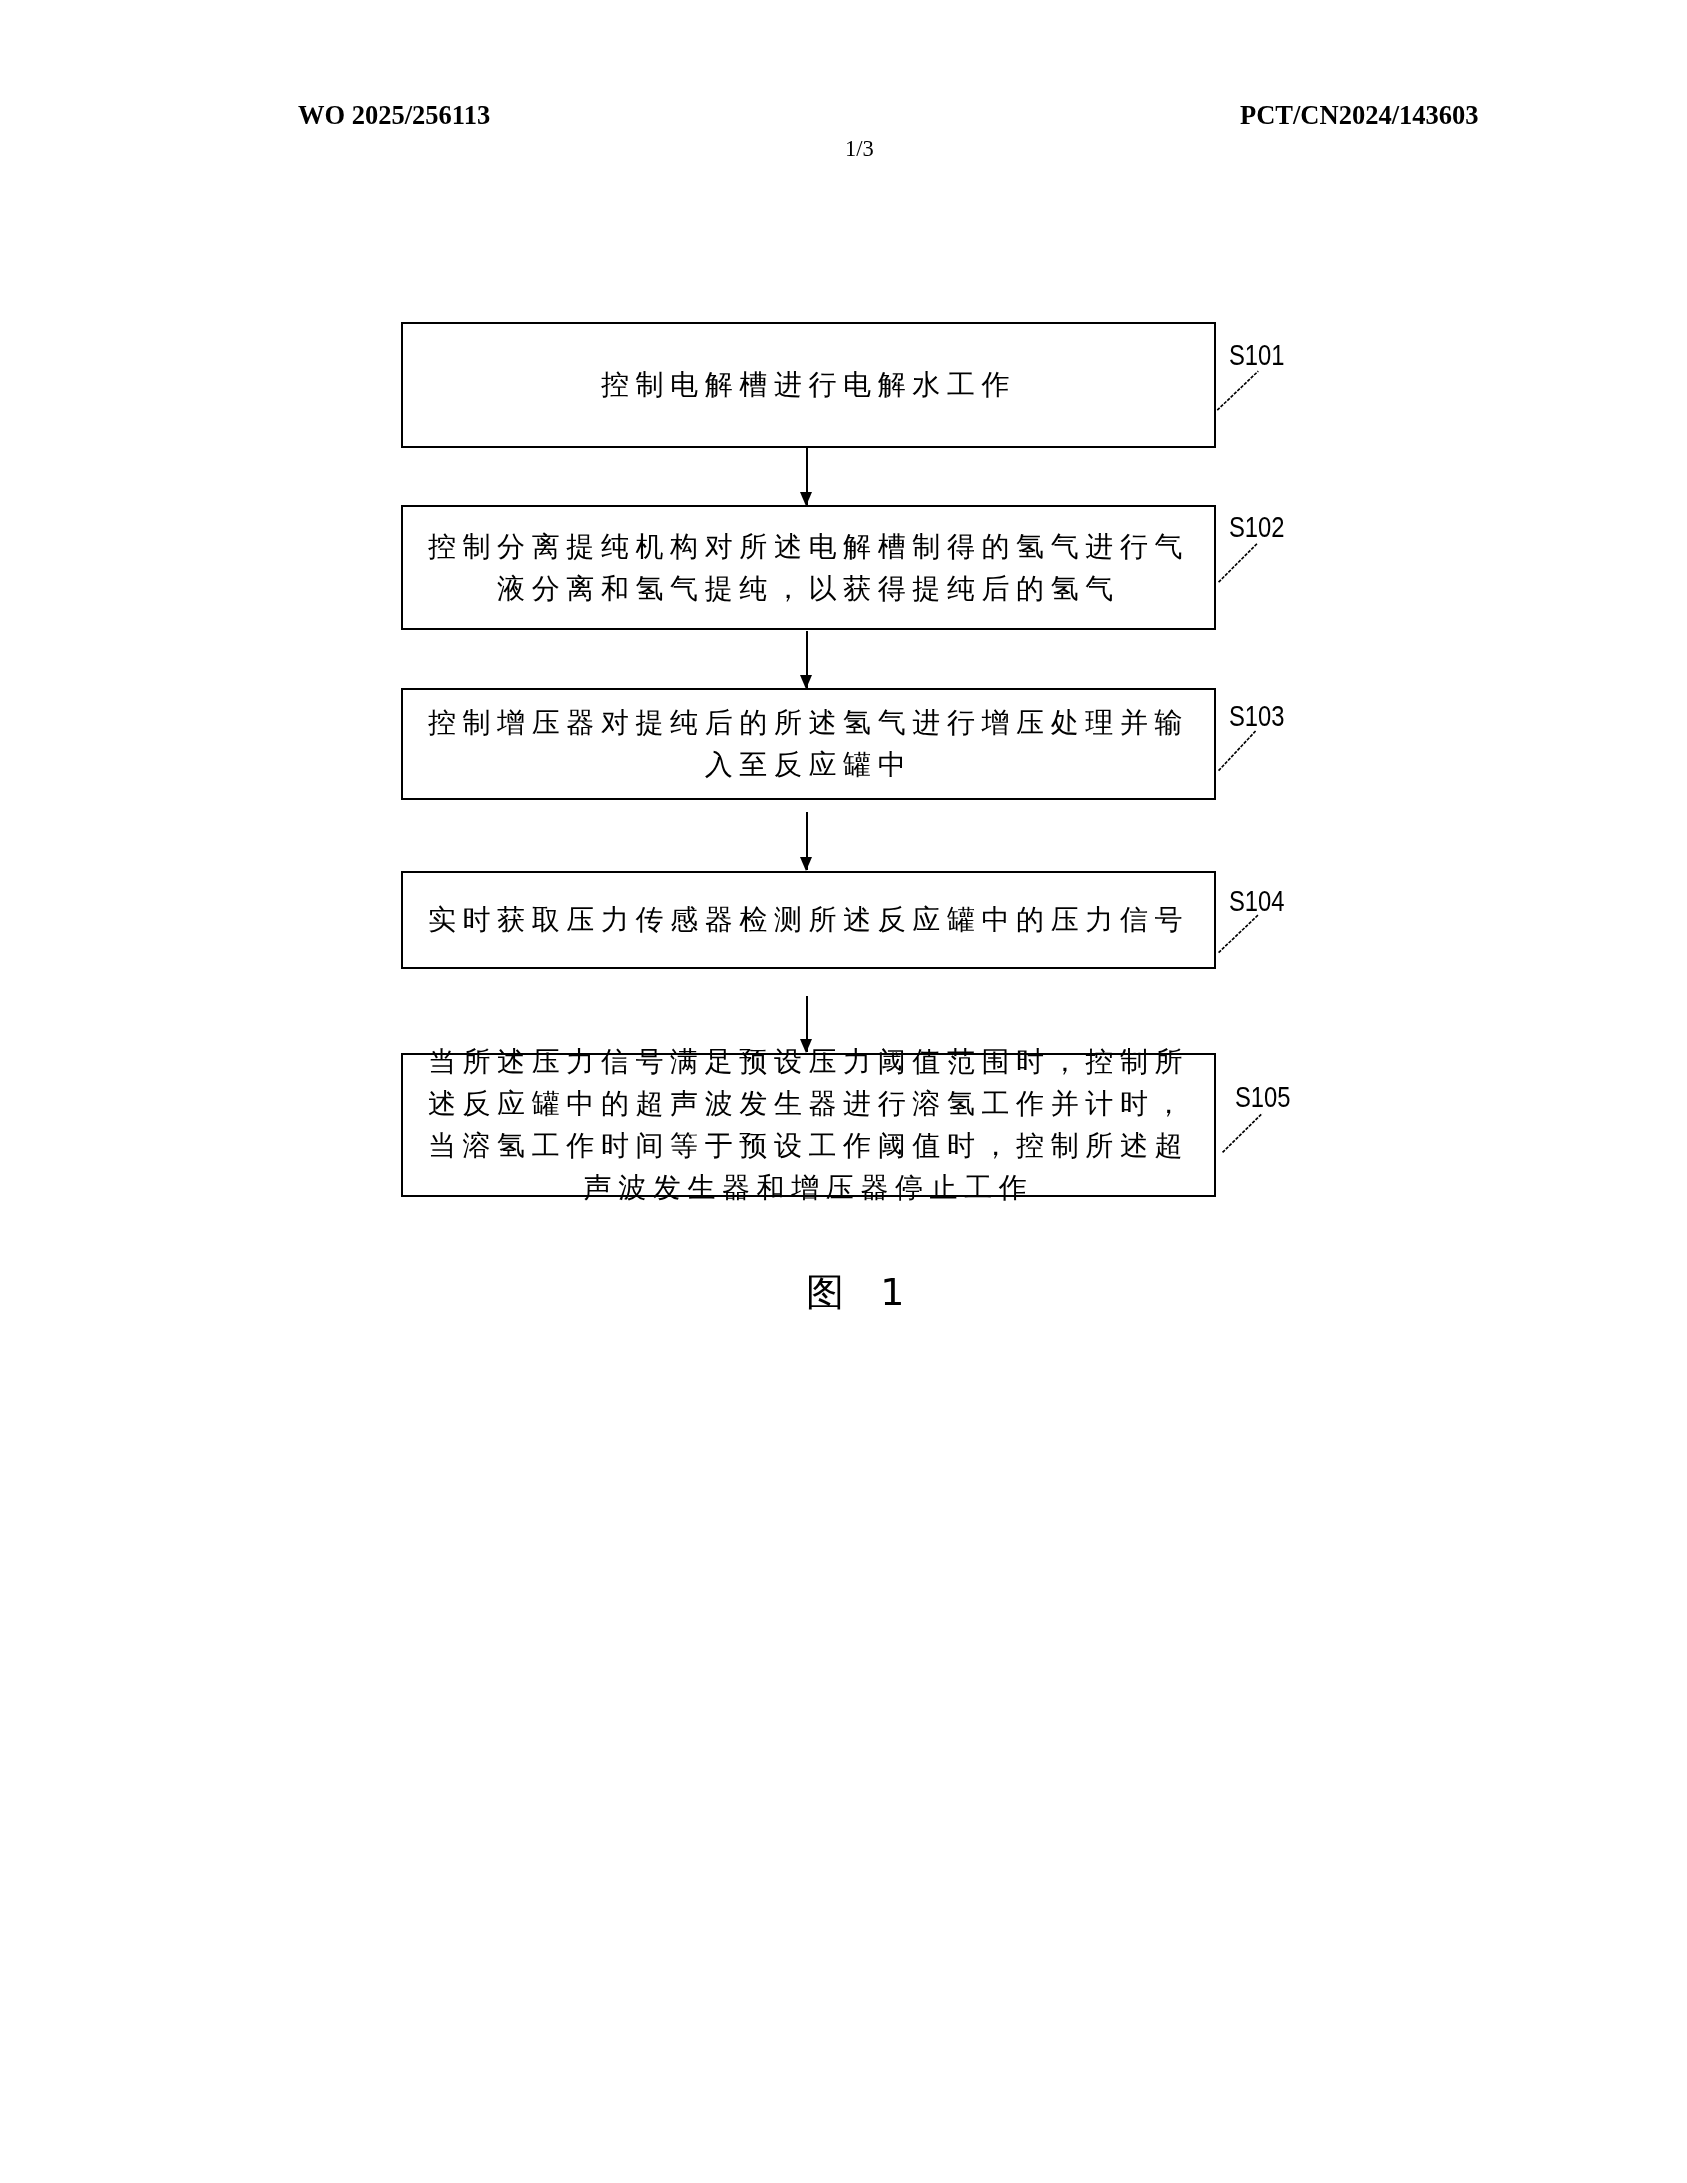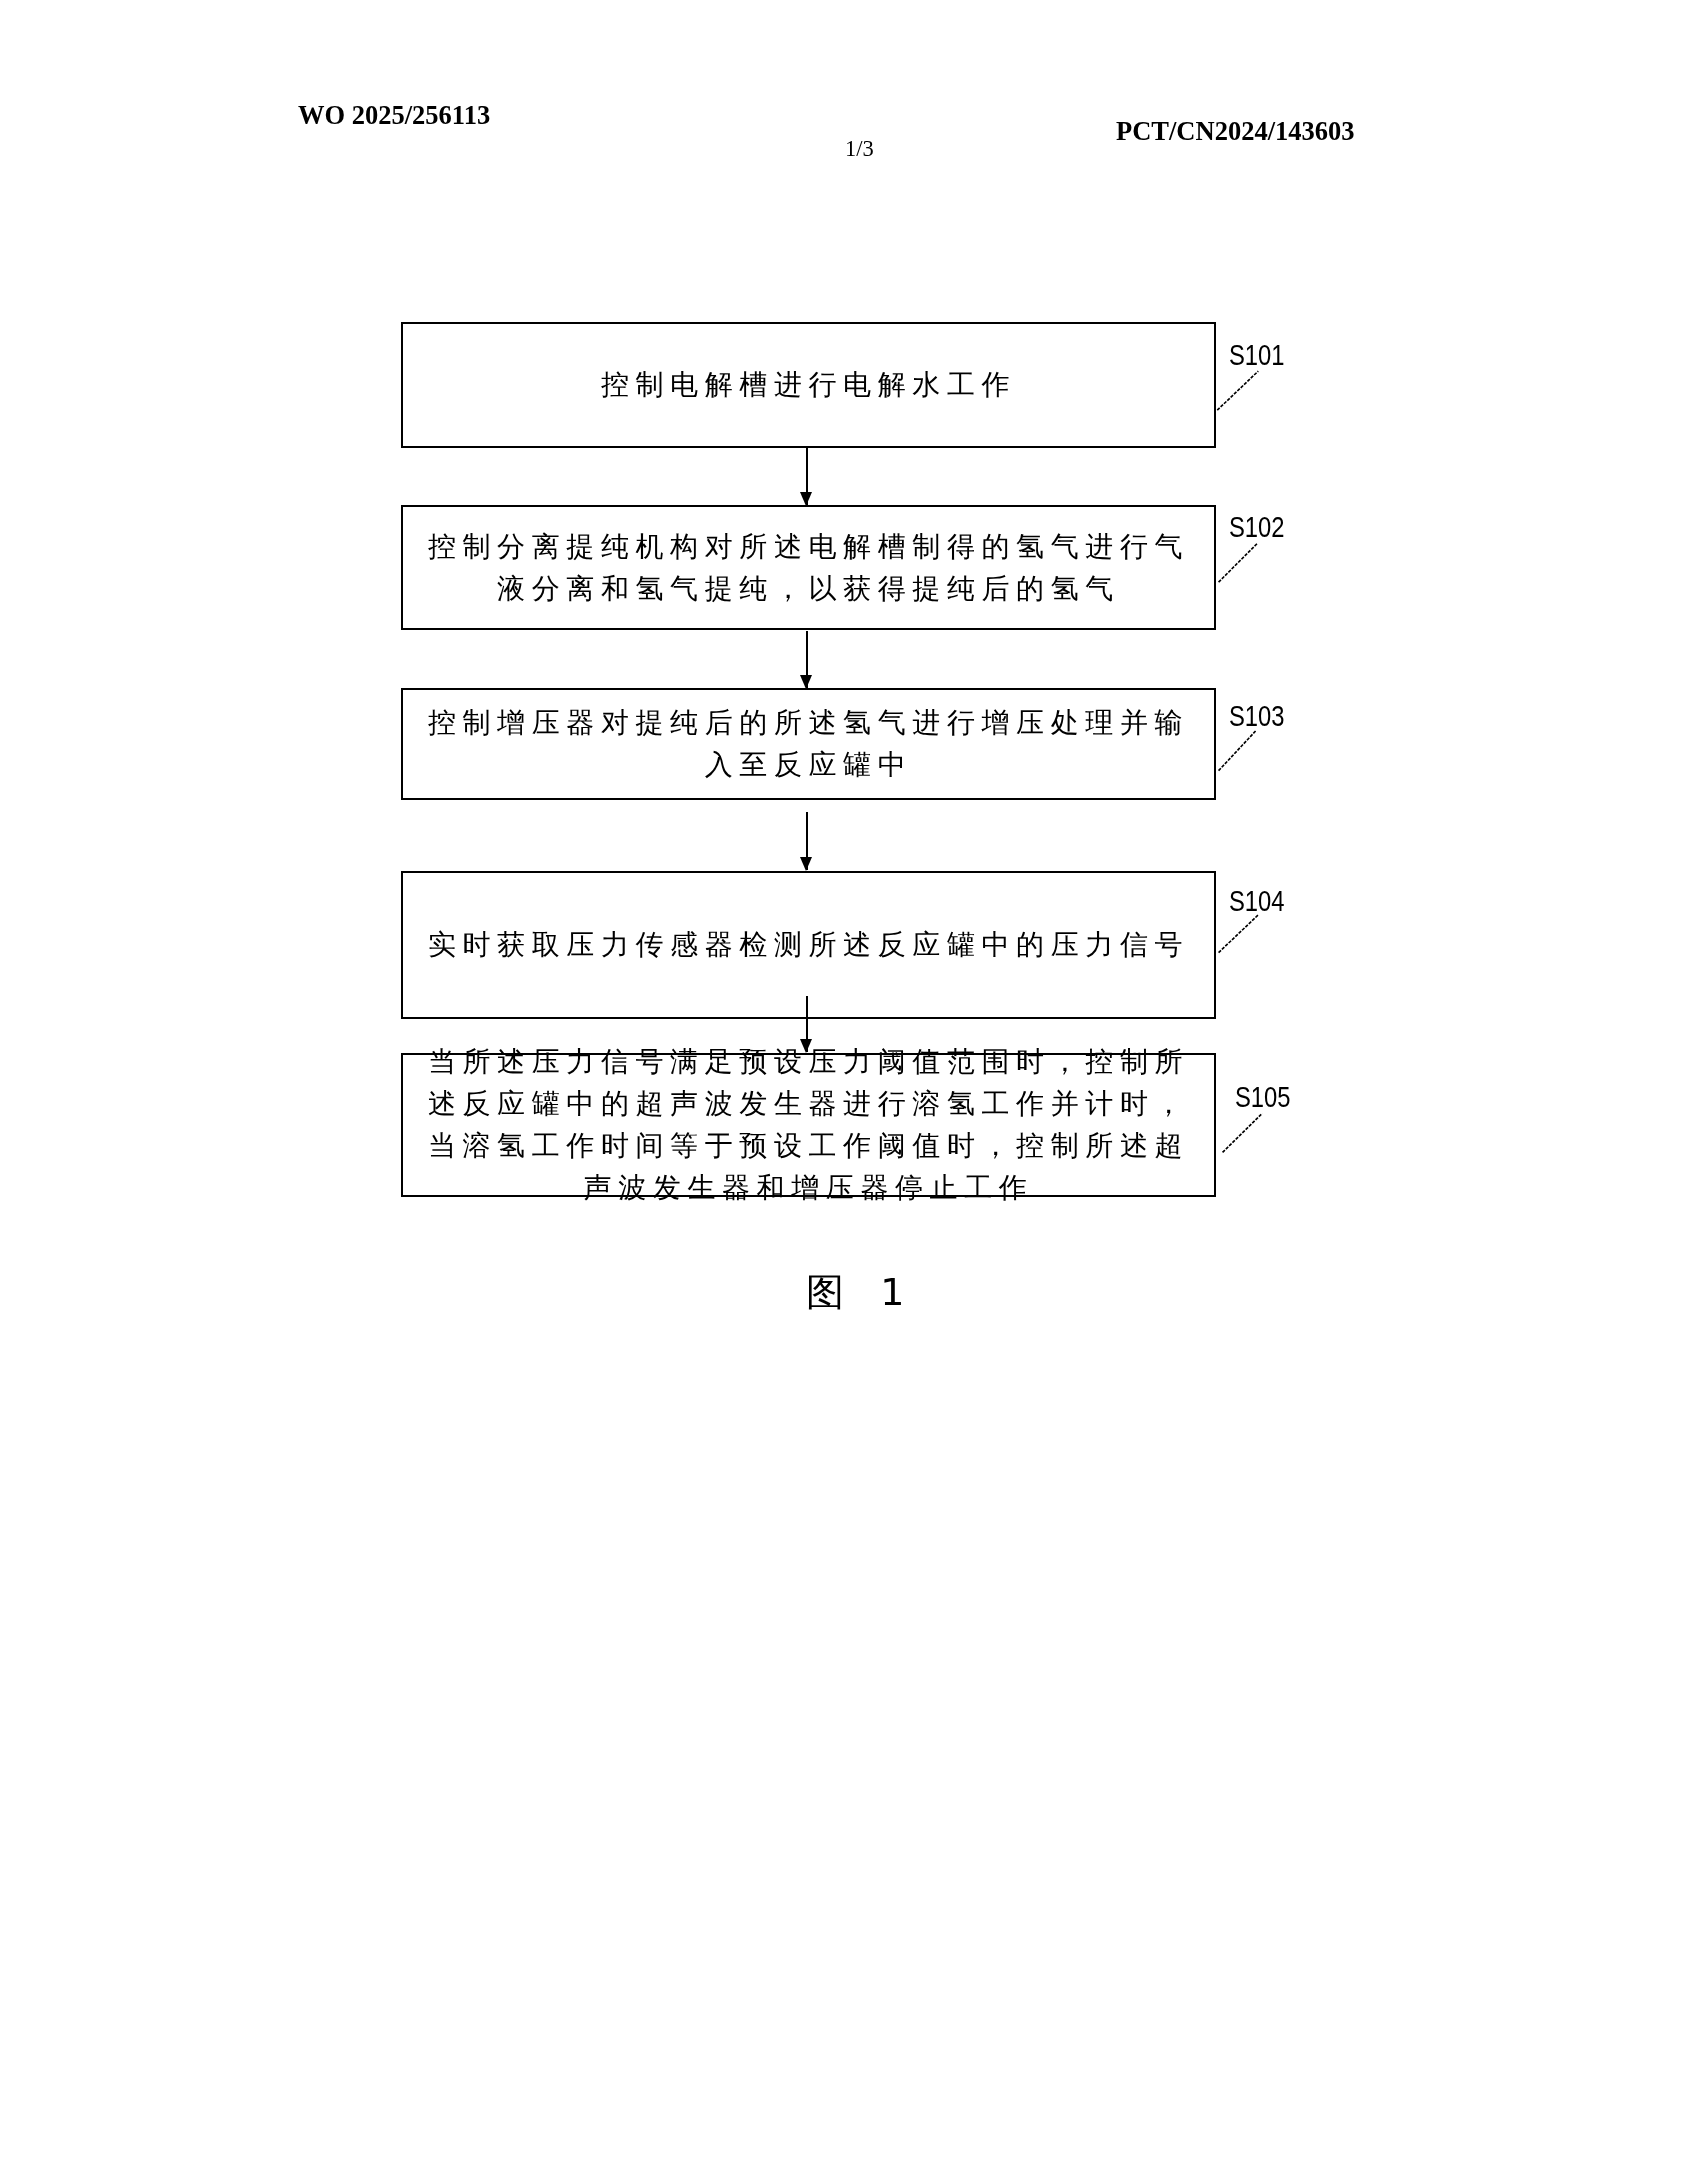--- a/index.html
+++ b/index.html
@@ -1,20 +1,20 @@
 <!DOCTYPE html>
 <html style="font-size:10.6px"><head>
   <meta charset="utf-8">
   <style>
     html, body { margin: 0; padding: 0; background: #ffffff; }
     body { width: 1687px; height: 2183px; position: relative; overflow: hidden; color: #000; }
     .abs { position: absolute; }
     .hdr { font-family: Liberation Serif, serif; font-weight: bold; font-size: 26.5px; line-height: 32px; top: 99px; letter-spacing: 0px; white-space: nowrap; }
     #hdr-left { left: 298px; }
-    #hdr-right { left: 1116px; margin-top: 16px; }
+    #hdr-right { left: 1240px; }
     #page-num { left: 818px; top: 136px; font-family: "Liberation Serif", serif; font-weight: normal; font-size: 22.5px; line-height: 26.5px; margin-left: 27px; }
     .box { position: absolute; left: 401px; width: 815px; border: 2px solid #000; box-sizing: border-box;
            display: flex; align-items: center; justify-content: center; text-align: center; }
     .box-text { font-family: "DejaVu Serif", serif; font-size: 28px; line-height: 42px; letter-spacing: 6.6px;
                 white-space: pre-line; padding: 0 6.6px; }
     .step-label { position: absolute; left: 1229px; font-family: "Liberation Sans", sans-serif; font-size: 29px; line-height: 29px; transform: scaleX(0.82); transform-origin: left top; white-space: nowrap; }
     .arrow { position: absolute; left: 806px; width: 2px; background: #000; }
     .arrow::after { content: ""; position: absolute; left: -6px; bottom: -1.3px; border-left: 6.6px solid transparent; border-right: 6.6px solid transparent; border-top: 14.6px solid #000; }
     svg.leaders { position: absolute; left: 0; top: 0; width: 1687px; height: 2183px; pointer-events: none; }
     #fig-caption { left: 806px; top: 1274px; font-family: "DejaVu Sans", sans-serif; font-size: 38px; line-height: 37px; white-space: pre; }
@@ -44,21 +44,21 @@
   <div class="arrow" style="top:631px; height:57px;"></div>
 
   <div class="box" style="top:688px; height:112px;">
     <div class="box-text">控制增压器对提纯后的所述氢气进行增压处理并输
 入至反应罐中</div>
   </div>
   <div class="step-label" style="top:702px;">S103</div>
 
   <div class="arrow" style="top:812px; height:58px;"></div>
 
-  <div class="box" style="top:871px; height:148px;">
+  <div class="box" style="top:871px; height:98px;">
     <div class="box-text">实时获取压力传感器检测所述反应罐中的压力信号</div>
   </div>
   <div class="step-label" style="top:887px;">S104</div>
 
   <div class="arrow" style="top:996px; height:56px;"></div>
 
   <div class="box" style="top:1053px; height:144px;">
     <div class="box-text">当所述压力信号满足预设压力阈值范围时，控制所
 述反应罐中的超声波发生器进行溶氢工作并计时，
 当溶氢工作时间等于预设工作阈值时，控制所述超

